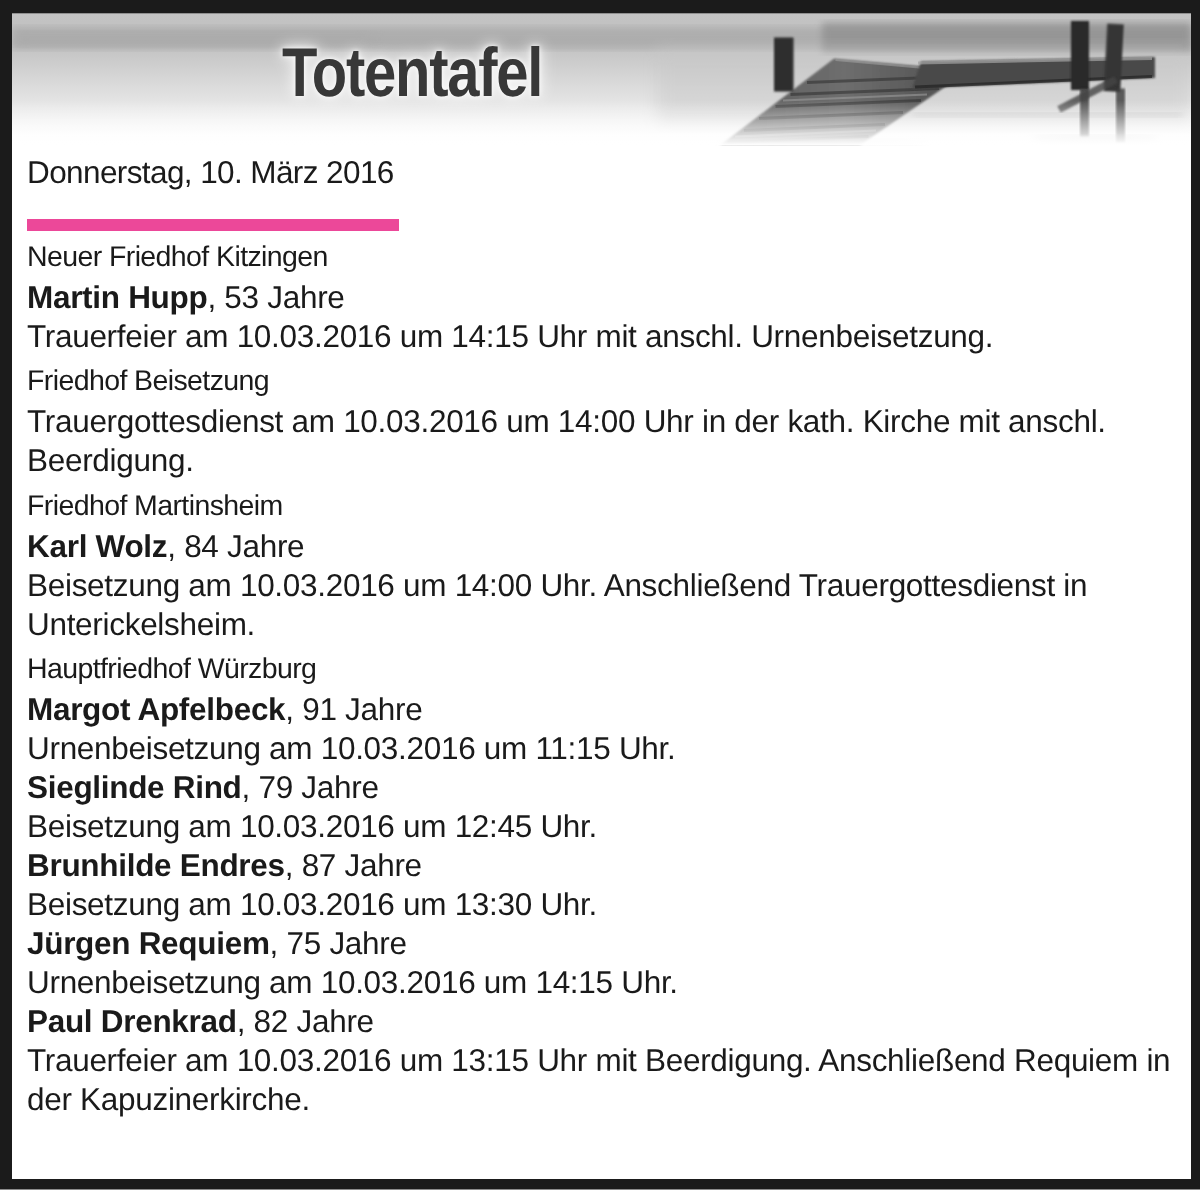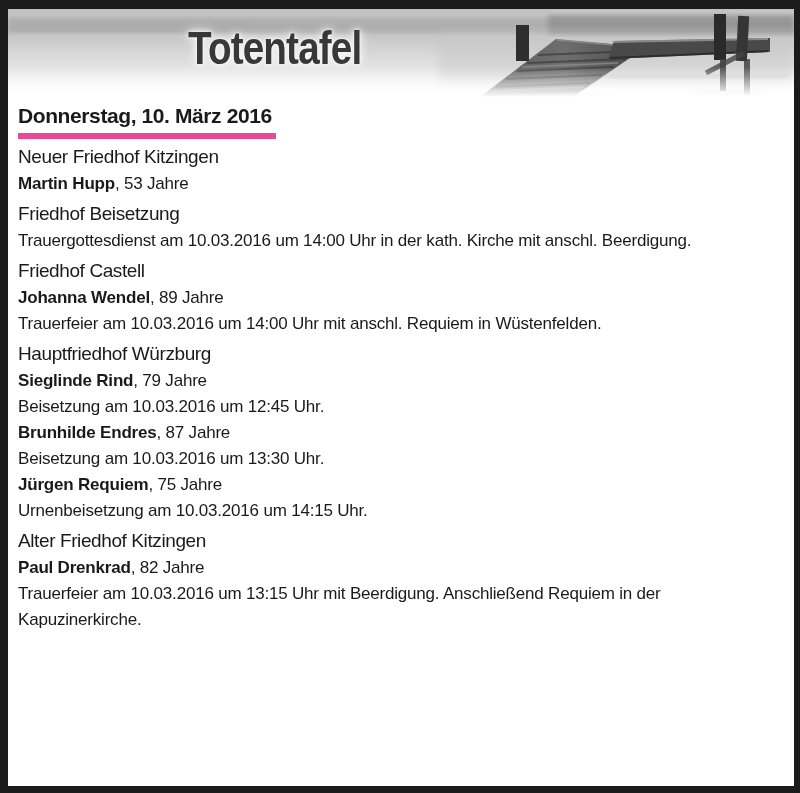--- a/index.html
+++ b/index.html
@@ -38,36 +38,36 @@
     white-space: nowrap;
   }
 
   
   .content {
     padding: 4px 10px 0 10px;
   }
   .date-heading {
     display: inline-block;
     font-size: 21px;
-    font-weight: bold;
+    font-weight: normal;
     line-height: 25px;
     letter-spacing: -0.4px;
-    border-bottom: 6px solid #ec4899;
-    padding: 0 4px 5px 0;
+    border-bottom: 8px solid #ec4899;
+    padding: 0 4px 18px 0;
     margin: 2px 0 1px 0;
   }
   .section-heading {
     font-size: 19px;
     font-weight: normal;
     letter-spacing: -0.4px;
     line-height: 27px;
     margin: 3px 0 1px 0;
   }
   .entry-line {
-    font-size: 17px;
+    font-size: 21px;
     line-height: 26px;
     letter-spacing: -0.2px;
     margin: 0;
   }
   .deceased-name { font-weight: bold; }
 </style>
 </head>
 <body>
 
 <div class="header">
@@ -149,67 +149,71 @@
 </div>
 
 <div class="content">
   <div class="date-heading">Donnerstag, 10. März 2016</div>
   <div id="sections">
   <div class="section">
     <div class="section-heading">Neuer Friedhof Kitzingen</div>
     <div class="entries">
   <div class="entry">
     <p class="entry-line"><span class="deceased-name">Martin Hupp</span><span class="deceased-age">, 53 Jahre</span></p>
+    <p class="entry-line">Trauerfeier am 10.03.2016 um 14:15 Uhr mit anschl. Urnenbeisetzung.</p>
   </div>
 </div>
   </div>
 
   <div class="section">
     <div class="section-heading">Friedhof Beisetzung</div>
     <div class="entries">
   <div class="entry">
     <p class="entry-line">Trauergottesdienst am 10.03.2016 um 14:00 Uhr in der kath. Kirche mit anschl. Beerdigung.</p>
   </div>
 </div>
   </div>
 
-
-  <div class="section">
-    <div class="section-heading">Friedhof Castell</div>
-    <div class="entries">
-  <div class="entry">
-    <p class="entry-line"><span class="deceased-name">Johanna Wendel</span><span class="deceased-age">, 89 Jahre</span></p>
-    <p class="entry-line">Trauerfeier am 10.03.2016 um 14:00 Uhr mit anschl. Requiem in Wüstenfelden.</p>
-  </div>
-</div>
-  </div>
+  <div class="section">
+    <div class="section-heading">Friedhof Martinsheim</div>
+    <div class="entries">
+  <div class="entry">
+    <p class="entry-line"><span class="deceased-name">Karl Wolz</span><span class="deceased-age">, 84 Jahre</span></p>
+    <p class="entry-line">Beisetzung am 10.03.2016 um 14:00 Uhr. Anschließend Trauergottesdienst in Unterickelsheim.</p>
+  </div>
+</div>
+  </div>
+
 
   <div class="section">
     <div class="section-heading">Hauptfriedhof Würzburg</div>
     <div class="entries">
+  <div class="entry">
+    <p class="entry-line"><span class="deceased-name">Margot Apfelbeck</span><span class="deceased-age">, 91 Jahre</span></p>
+    <p class="entry-line">Urnenbeisetzung am 10.03.2016 um 11:15 Uhr.</p>
+  </div>
 
   <div class="entry">
     <p class="entry-line"><span class="deceased-name">Sieglinde Rind</span><span class="deceased-age">, 79 Jahre</span></p>
     <p class="entry-line">Beisetzung am 10.03.2016 um 12:45 Uhr.</p>
   </div>
 
   <div class="entry">
     <p class="entry-line"><span class="deceased-name">Brunhilde Endres</span><span class="deceased-age">, 87 Jahre</span></p>
     <p class="entry-line">Beisetzung am 10.03.2016 um 13:30 Uhr.</p>
   </div>
 
   <div class="entry">
     <p class="entry-line"><span class="deceased-name">Jürgen Requiem</span><span class="deceased-age">, 75 Jahre</span></p>
     <p class="entry-line">Urnenbeisetzung am 10.03.2016 um 14:15 Uhr.</p>
   </div>
 </div>
   </div>
 
   <div class="section">
-    <div class="section-heading">Alter Friedhof Kitzingen</div>
     <div class="entries">
   <div class="entry">
     <p class="entry-line"><span class="deceased-name">Paul Drenkrad</span><span class="deceased-age">, 82 Jahre</span></p>
     <p class="entry-line">Trauerfeier am 10.03.2016 um 13:15 Uhr mit Beerdigung. Anschließend Requiem in der Kapuzinerkirche.</p>
   </div>
 </div>
   </div>
 </div>
 </div>
 

